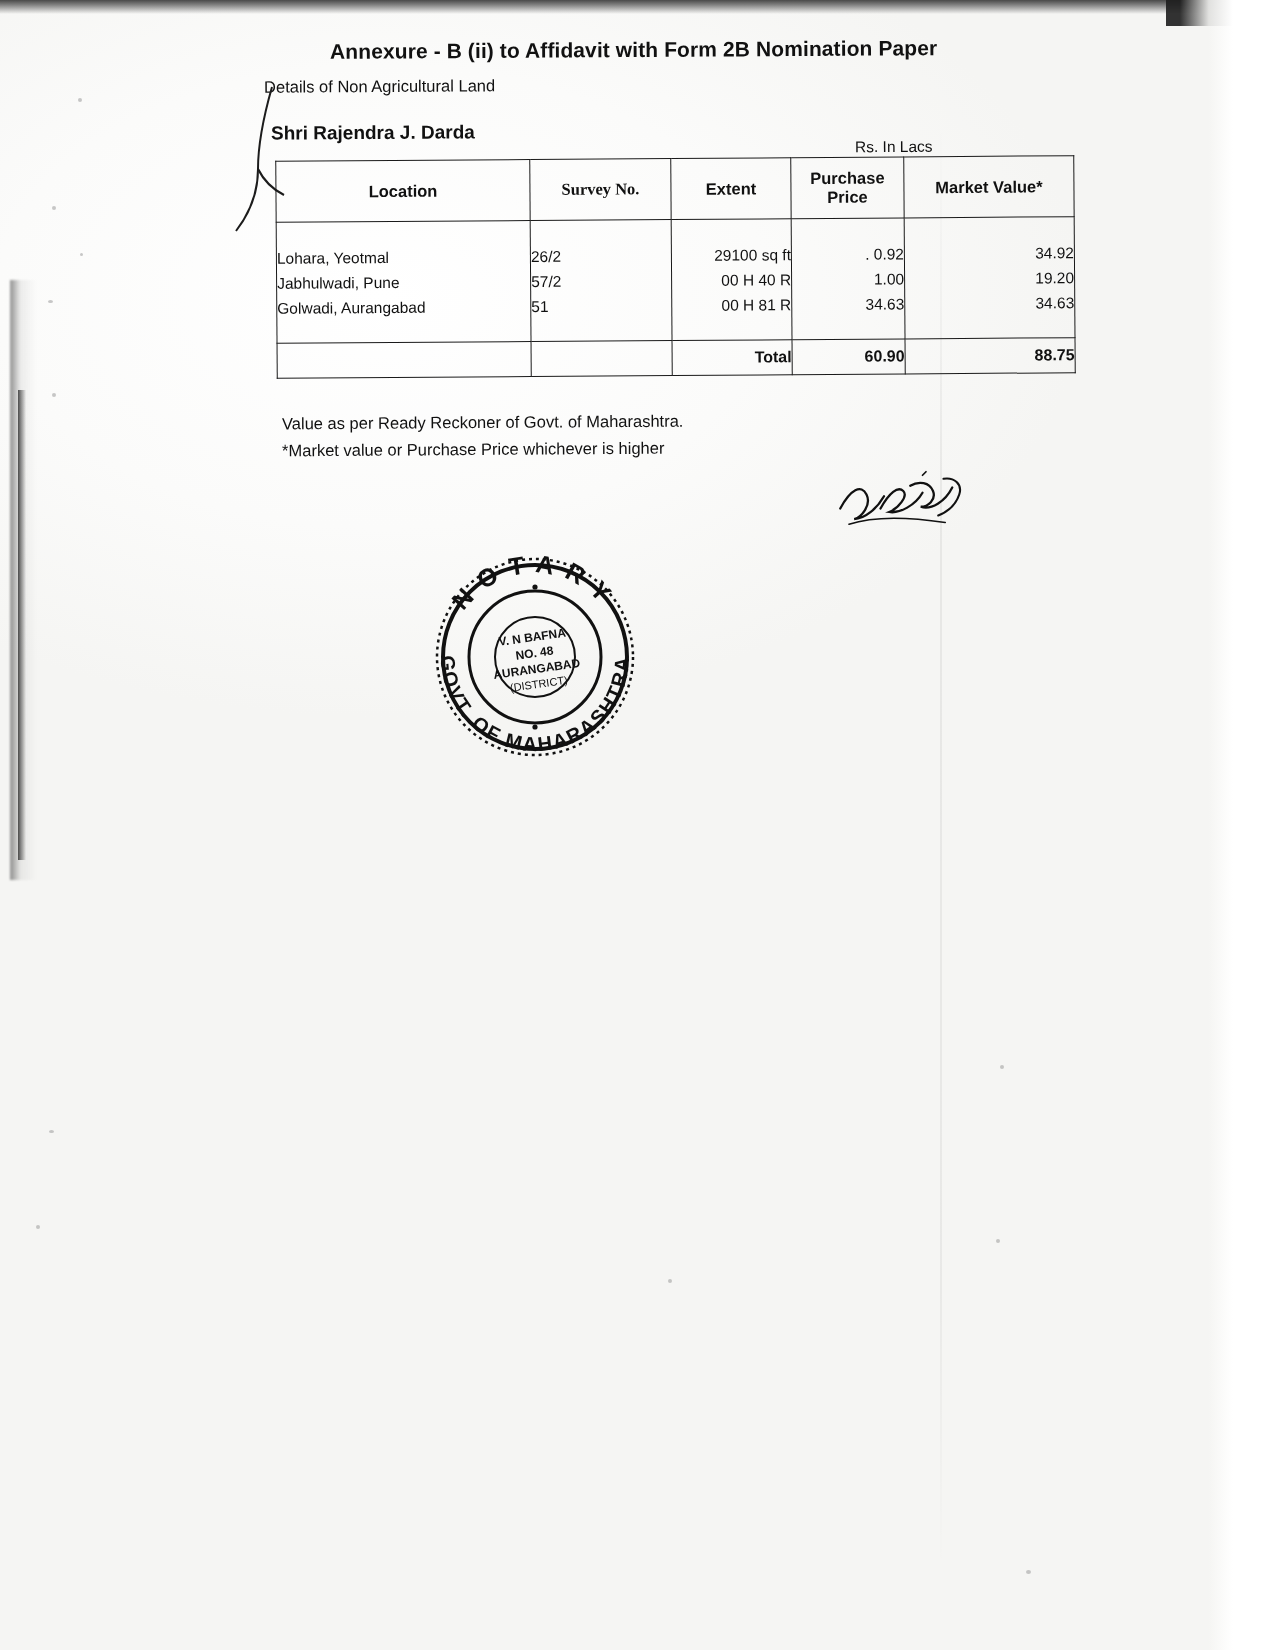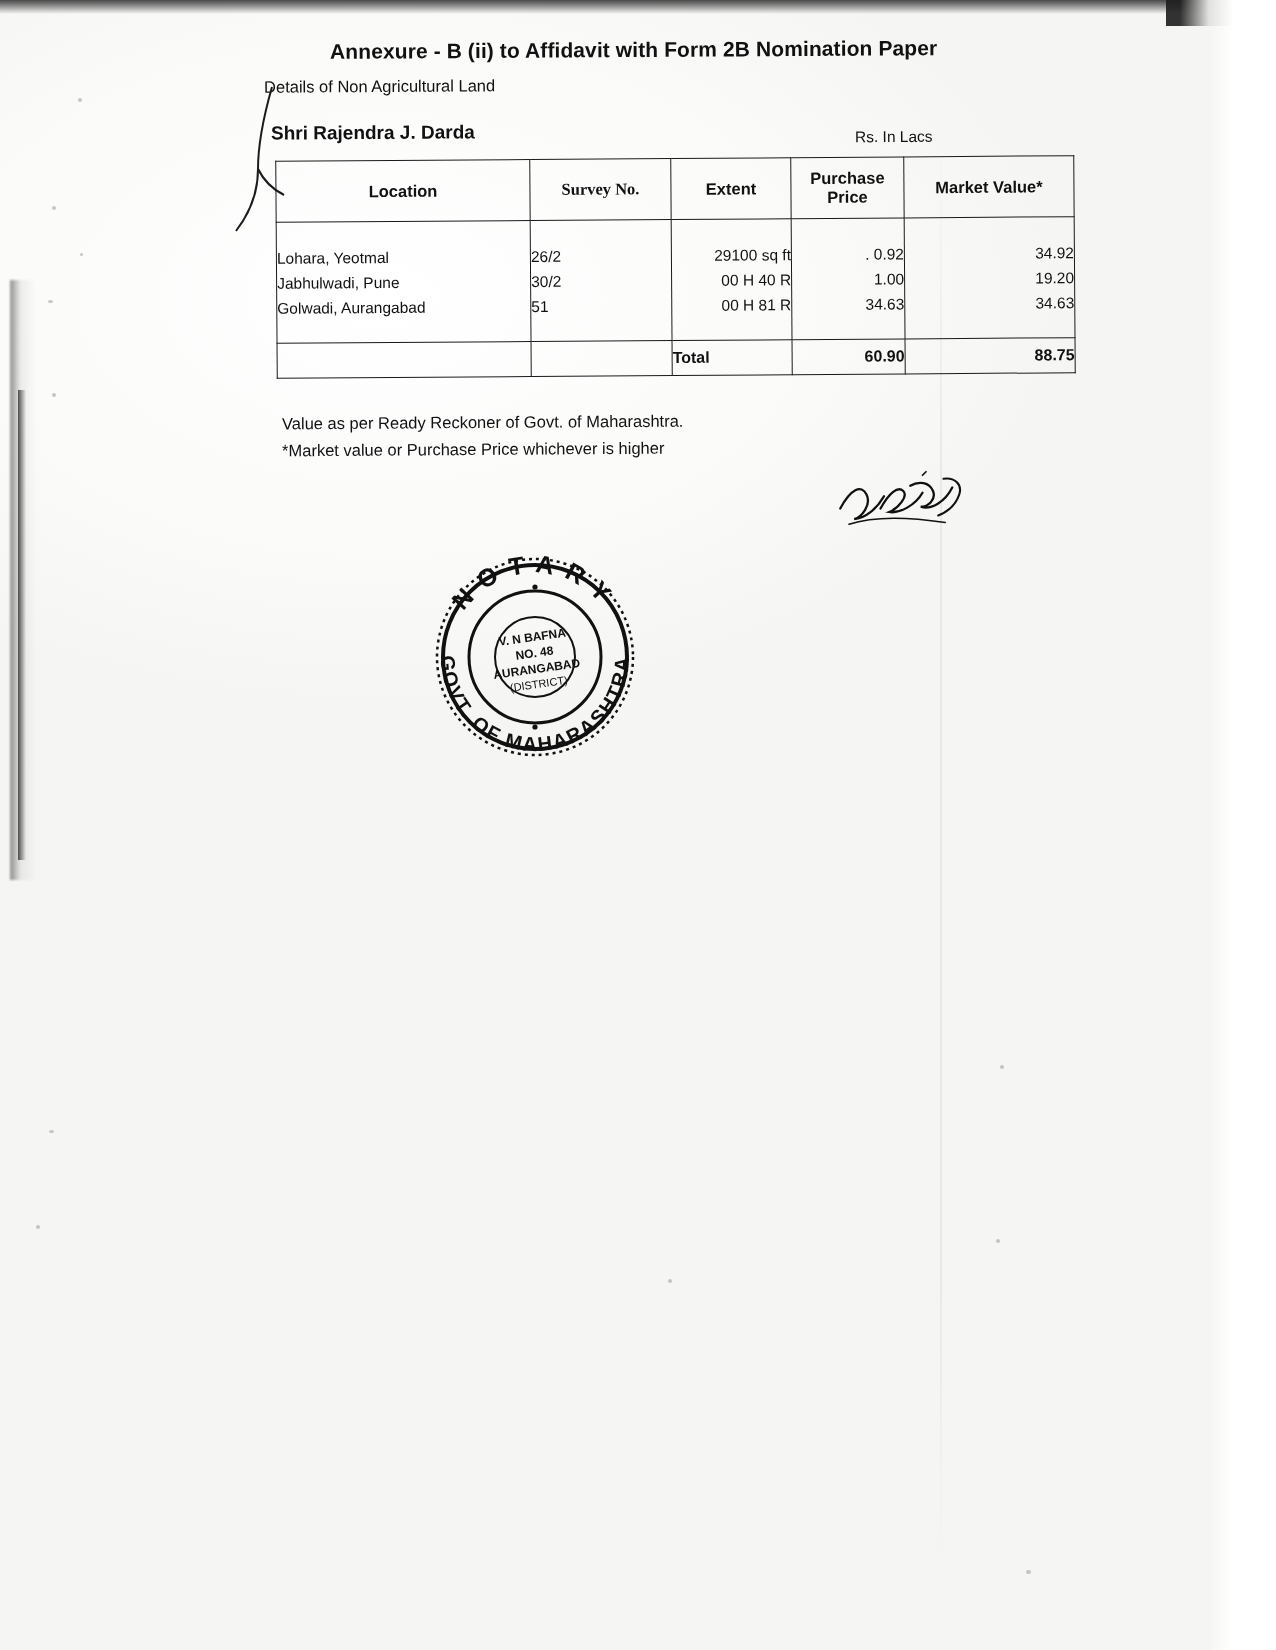--- a/index.html
+++ b/index.html
@@ -116,21 +116,21 @@
     left: 271px;
     top: 122px;
     font-size: 19px;
     font-weight: bold;
     transform: rotate(-0.35deg);
     white-space: nowrap;
   }
   .units-note {
     position: absolute;
     left: 855px;
-    top: 128px;
+    top: 138px;
     font-size: 15.5px;
     transform: rotate(-0.35deg);
     white-space: nowrap;
   }
 
   
   .table-wrap {
     position: absolute;
     left: 276px;
     top: 158px;
@@ -171,21 +171,21 @@
   }
   .ta-left   { text-align: left; }
   .ta-right  { text-align: right; }
 
   .total-row td {
     height: 34px;
     font-weight: bold;
     font-size: 16px;
     padding: 0 8px;
   }
-  .total-label { text-align: left; font-weight: bold; }
+  .total-label { text-align: right; font-weight: bold; }
 
   .note1 {
     position: absolute;
     left: 282px;
     top: 413px;
     font-size: 16.5px;
     transform: rotate(-0.4deg);
     white-space: nowrap;
   }
   .note2 {
@@ -266,21 +266,21 @@
       </thead>
       <tbody>
         <tr>
           <td class="body-cell ta-left">
             <div class="line">Lohara, Yeotmal</div>
             <div class="line">Jabhulwadi, Pune</div>
             <div class="line">Golwadi, Aurangabad</div>
           </td>
           <td class="body-cell ta-left">
             <div class="line">26/2</div>
-            <div class="line">30/2</div>
+            <div class="line">57/2</div>
             <div class="line">51</div>
           </td>
           <td class="body-cell ta-right">
             <div class="line">29100 sq ft</div>
             <div class="line">00 H 40 R</div>
             <div class="line">00 H 81 R</div>
           </td>
           <td class="body-cell ta-right">
             <div class="line">. 0.92</div>
             <div class="line">1.00</div>

